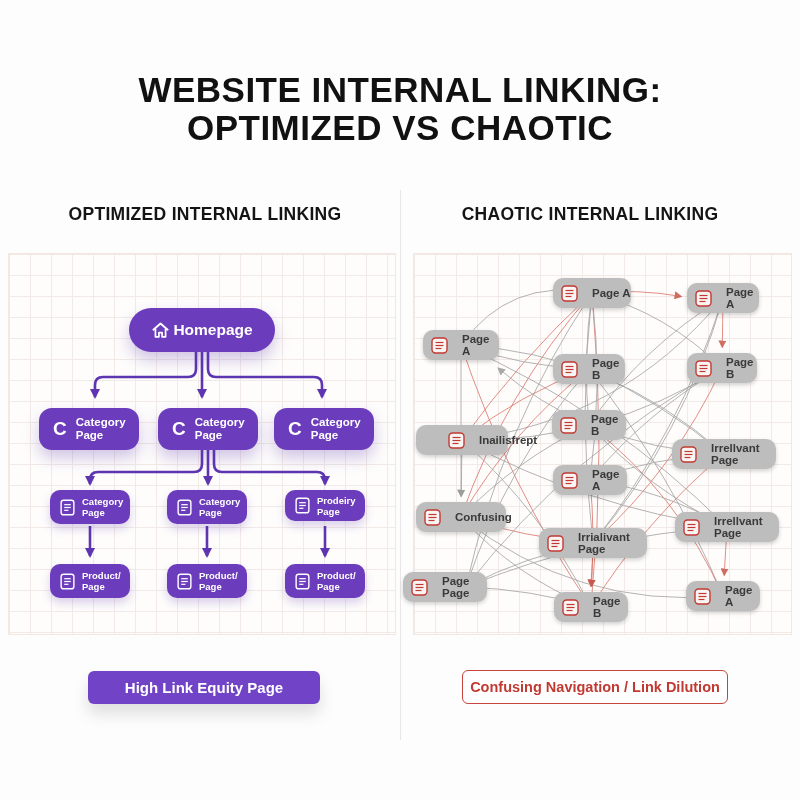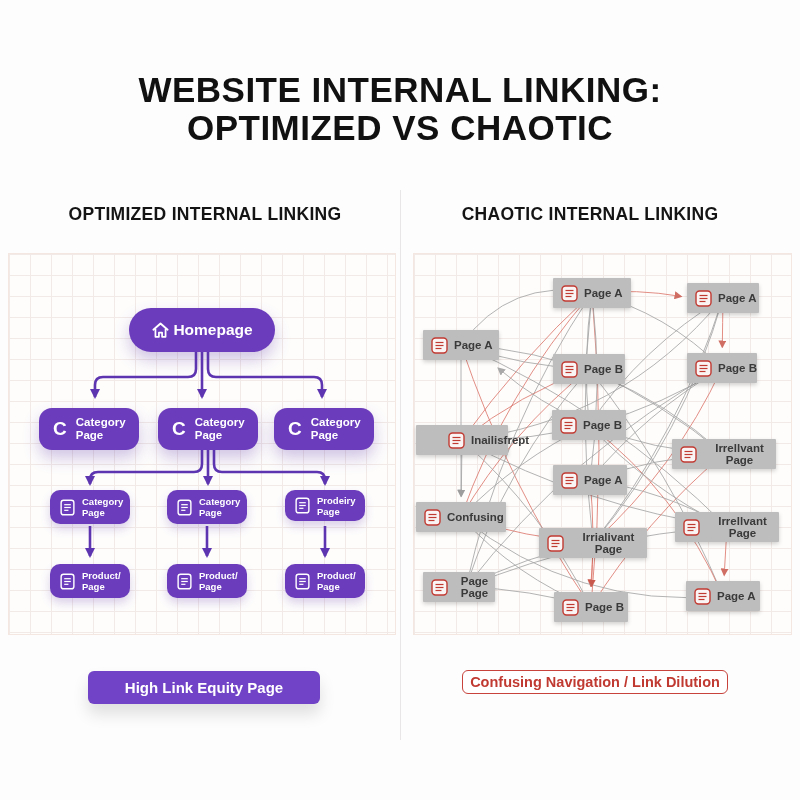--- a/index.html
+++ b/index.html
@@ -48,36 +48,35 @@
   .pnode.lg{border-radius:22px;justify-content:center;gap:3px;font-size:15.5px;font-weight:700;}
   .pnode.md{border-radius:13px;gap:9px;padding-left:14px;}
   .pnode.md .lbl{font-size:11.5px;font-weight:600;line-height:13px;}
   .pnode.md .c-glyph{font-size:19px;font-weight:700;}
   .pnode.sm{border-radius:10px;gap:7px;padding-left:10px;box-shadow:0 5px 10px rgba(90,50,170,.22);}
   .pnode.sm .lbl{font-size:9.5px;font-weight:600;line-height:11px;}
   .lbl span{display:block;}
   
   .gnode{
     position:absolute;display:flex;align-items:center;box-sizing:border-box;
-    height:30px;gap:6px;padding-left:8px;border-radius:1px;
+    height:30px;gap:14px;padding-left:8px;border-radius:10px;
     background:var(--node-gray,#BDBDBD);color:var(--node-text,#3A3A3A);
     font-size:11.5px;font-weight:700;
     box-shadow:0 2px 4px rgba(0,0,0,.18);
-    text-align:center;
   }
   
   .banner-purple{
     position:absolute;left:88px;top:671px;width:232px;height:33px;
     display:flex;align-items:center;justify-content:center;border-radius:6px;
     background:var(--purple-banner,#7143C6);color:#fff;
     font-size:15px;font-weight:700;
     box-shadow:0 10px 16px rgba(0,0,0,.12);
   }
   .banner-red{
-    position:absolute;left:462px;top:670px;width:266px;height:24px;
+    position:absolute;left:462px;top:670px;width:266px;height:34px;
     display:flex;align-items:center;justify-content:center;border-radius:6px;
     background:#fff;border:1.5px solid #C7433C;
     color:var(--red,#C0392B);font-size:14.5px;font-weight:700;box-sizing:border-box;
   }
 </style>
 </head>
 <body>
 
 <div id="stage" style="--purple: #6B3CBB; --purple-banner: #7143C6; --red: #C13A32; --node-gray: #BDBDBD; --node-text: #3A3A3A; --title-text: #111111;">
 
@@ -416,21 +415,21 @@
         <span style="display: inline-flex;">
           <svg width="17" height="17" viewBox="0 0 17 17">
             <rect x="1" y="1" width="15" height="15" rx="3.5" fill="#faf5f4" stroke="#C13A32" stroke-width="1.4"></rect>
             <line x1="4.5" y1="5.5" x2="12.5" y2="5.5" stroke="#C13A32" stroke-width="1.2"></line>
             <line x1="4.5" y1="8.5" x2="12.5" y2="8.5" stroke="#C13A32" stroke-width="1.2"></line>
             <line x1="4.5" y1="11.5" x2="10.5" y2="11.5" stroke="#C13A32" stroke-width="1.2"></line>
           </svg>
         </span>
         <span>Irrellvant Page</span>
       </div>
-      <div class="gnode" style="left: 423px; top: 572px; width: 72px;">
+      <div class="gnode" style="left: 403px; top: 572px; width: 84px;">
         <span style="display: inline-flex;">
           <svg width="17" height="17" viewBox="0 0 17 17">
             <rect x="1" y="1" width="15" height="15" rx="3.5" fill="#faf5f4" stroke="#C13A32" stroke-width="1.4"></rect>
             <line x1="4.5" y1="5.5" x2="12.5" y2="5.5" stroke="#C13A32" stroke-width="1.2"></line>
             <line x1="4.5" y1="8.5" x2="12.5" y2="8.5" stroke="#C13A32" stroke-width="1.2"></line>
             <line x1="4.5" y1="11.5" x2="10.5" y2="11.5" stroke="#C13A32" stroke-width="1.2"></line>
           </svg>
         </span>
         <span>Page Page</span>
       </div>

